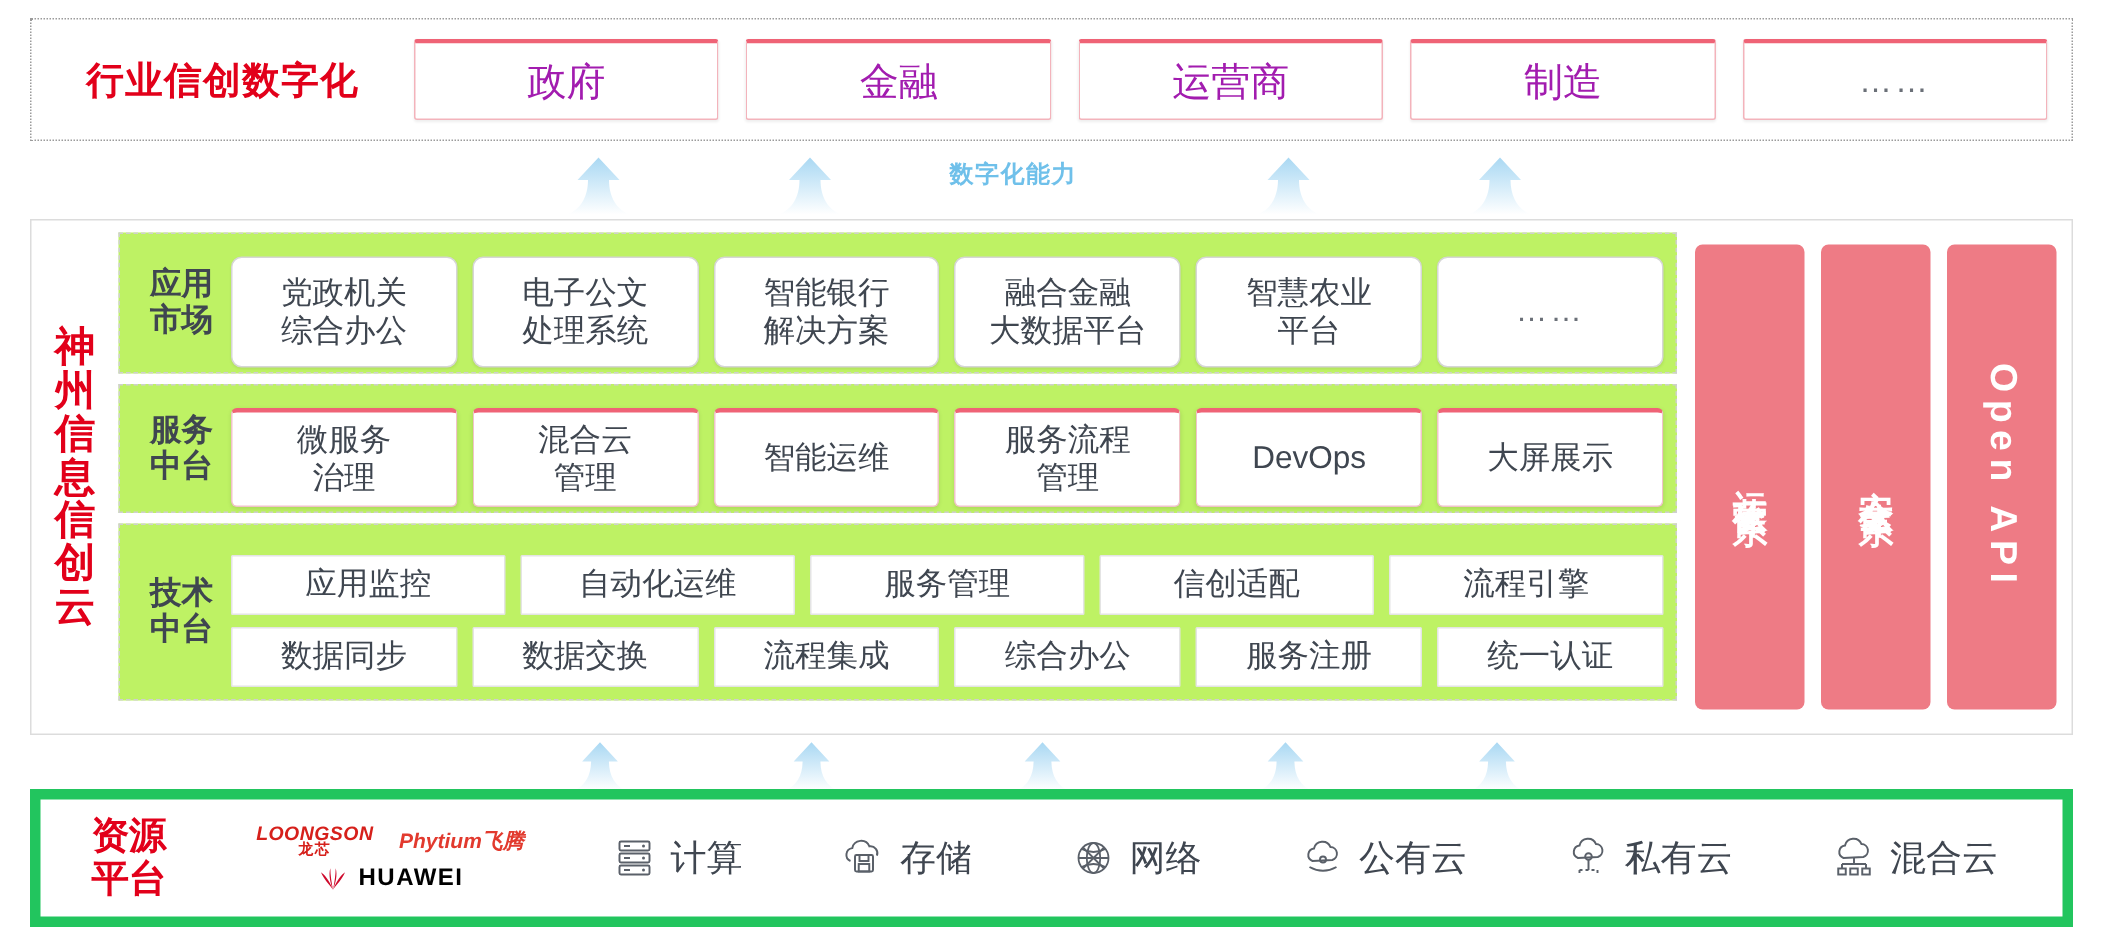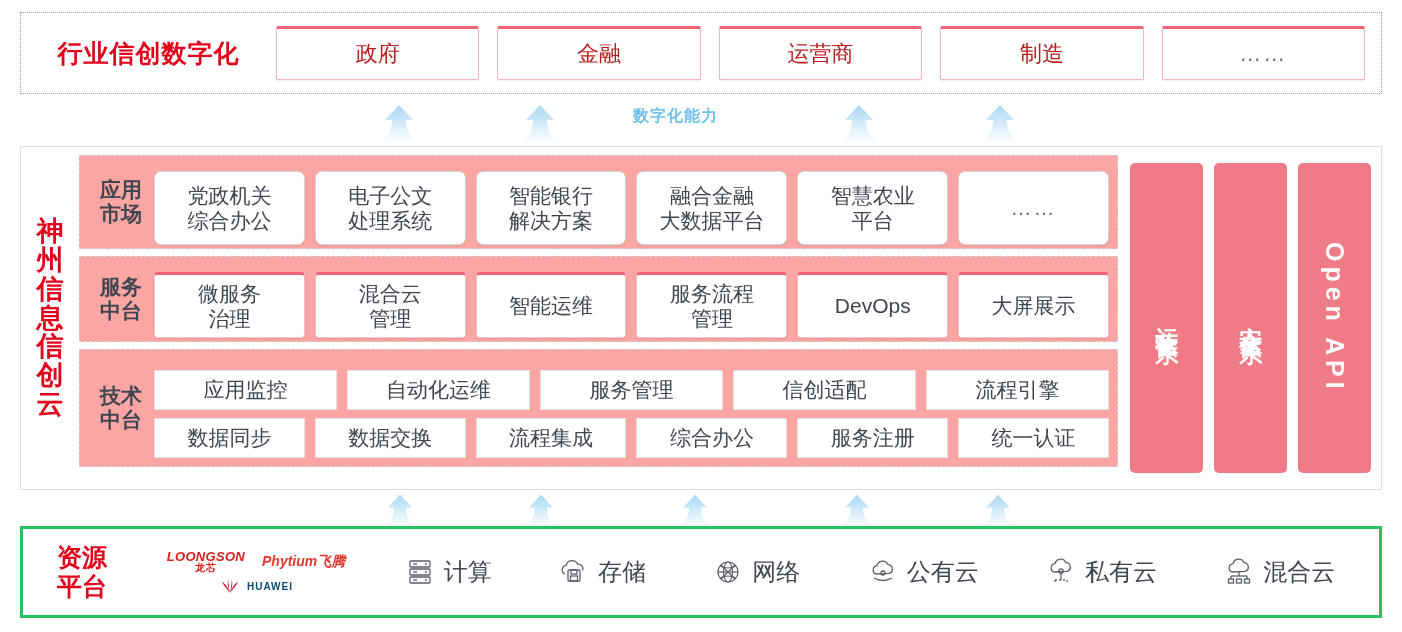--- a/index.html
+++ b/index.html
@@ -23,21 +23,21 @@
     color:#e2001a;font-weight:bold;font-size:25px;
     width:255px;text-align:center;flex:none;letter-spacing:1px;
   }
   .industry-boxes{display:flex;flex:1;gap:18px;padding-right:16px;}
   .ind-box{
     flex:1;height:54px;background:#fff;
     border:1px solid #f3b3bb;
     border-top:3px solid #ef6376;
     border-radius:2px;
     display:flex;align-items:center;justify-content:center;
-    font-size:22px;color:#b91c1c;
+    font-size:26px;color:#a21caf;
     box-shadow:0 1px 2px rgba(0,0,0,.07);
     box-sizing:border-box;
   }
   .ind-box.ellipsis{font-size:22px;letter-spacing:2px;color:#6b7078;}
 
   
   .arrow-row-top{
     position:absolute;left:0;top:100px;width:1402px;height:44px;
   }
   .cap-label{
@@ -62,21 +62,21 @@
     padding:4px 0;
   }
   .cloud-title span{display:block;}
   .cloud-body{
     flex:1;display:flex;flex-direction:column;
     padding:8px 10px 8px 0;gap:7px;box-sizing:border-box;
   }
   .layers{flex:1;display:flex;flex-direction:column;gap:7px;min-width:0;}
 
   .layer{
-    background:#fca5a5;border:1px dashed #cfcfcf;
+    background:#bef264;border:1px dashed #cfcfcf;
     display:flex;align-items:center;box-sizing:border-box;
     padding:6px 8px;
   }
   .layer-app{height:94px;}
   .layer-svc{height:86px;}
   .layer-tech{height:118px;}
 
   .layer-label{
     width:66px;flex:none;text-align:center;
     font-size:21px;font-weight:bold;color:#3f4650;line-height:1.12;
@@ -121,21 +121,21 @@
   }
 
   
   .arrow-row-bottom{
     position:absolute;left:0;top:492px;width:1402px;height:36px;
   }
 
   
   .resource-panel{
     position:absolute;left:20px;top:526px;width:1362px;height:92px;
-    border:3px solid #22c55e;background:#fff;box-sizing:border-box;
+    border:7px solid #22c55e;background:#fff;box-sizing:border-box;
     display:flex;align-items:center;
   }
   .res-title{
     width:118px;flex:none;text-align:center;
     color:#e2001a;font-weight:bold;font-size:25px;line-height:1.18;
   }
   .vendors{
     width:230px;flex:none;display:flex;flex-direction:column;
     align-items:center;justify-content:center;gap:5px;
   }
@@ -143,21 +143,21 @@
   .loongson{display:flex;flex-direction:column;align-items:center;line-height:1;}
   .loongson .en{
     color:#d6201b;font-weight:bold;font-size:13px;font-style:italic;letter-spacing:.3px;
   }
   .loongson .cn{color:#d6201b;font-weight:bold;font-size:10px;letter-spacing:1px;}
   .phytium{
     color:#e23a2e;font-weight:bold;font-size:14px;font-style:italic;letter-spacing:0;
   }
   .huawei{display:flex;align-items:center;gap:6px;}
   .huawei .mark{width:22px;height:16px;}
-  .huawei .txt{color:#0c4a6e;font-weight:bold;font-size:10px;letter-spacing:1px;}
+  .huawei .txt{color:#000000;font-weight:bold;font-size:16px;letter-spacing:1px;}
 
   .res-items{flex:1;display:flex;align-items:center;justify-content:space-around;padding-right:10px;}
   .res-item{display:flex;align-items:center;gap:9px;}
   .res-item .ri-icon{width:30px;height:30px;flex:none;}
   .res-item .ri-label{font-size:24px;color:#3f4650;}
 </style>
 </head>
 <body>
 
 <div class="page">

